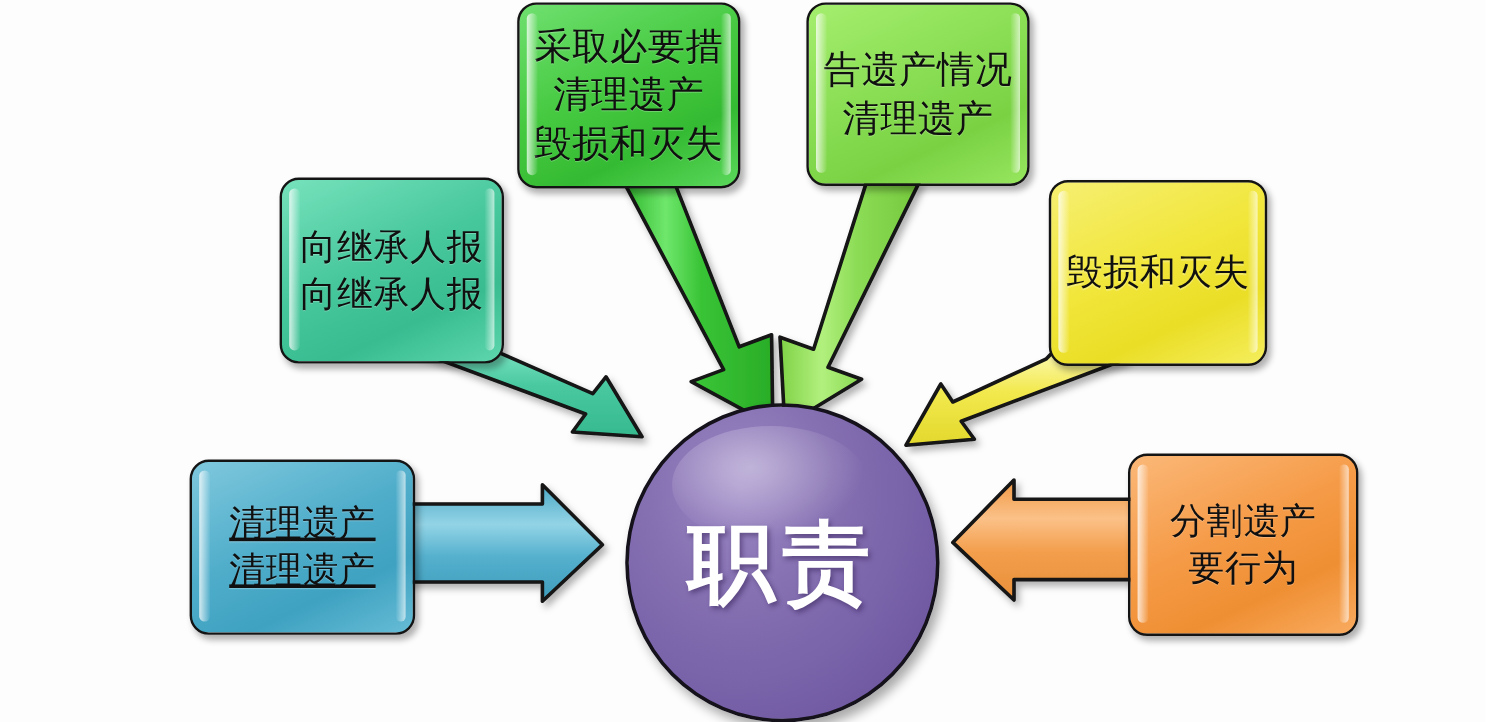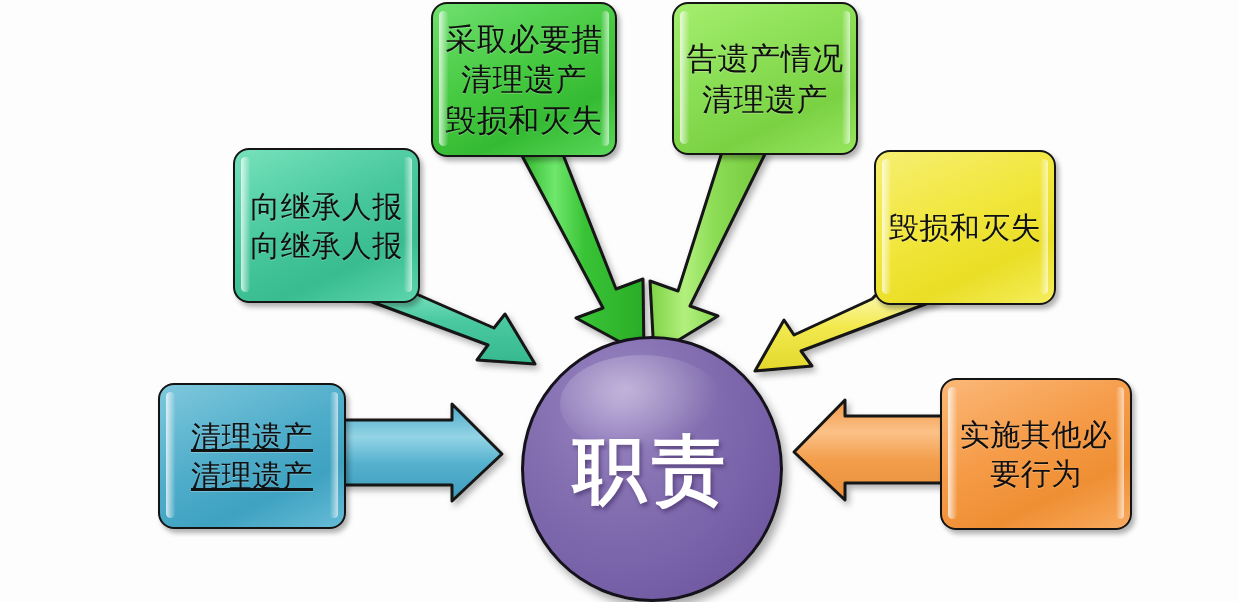--- a/index.html
+++ b/index.html
@@ -241,21 +241,21 @@
 
   <div class="node" id="node-blue">
     <span class="label">
         <span style="display:block">清理遗产</span>
         <span style="display:block">清理遗产</span>
       </span>
   </div>
 
   <div class="node" id="node-orange">
     <span class="label">
-        <span style="display:block">实施其他必</span>
+        <span style="display:block">分割遗产</span>
         <span style="display:block">要行为</span>
       </span>
   </div>
 
   <div id="node-center">
     <span class="center-gloss"></span>
     <span class="center-label">职责</span>
   </div>
 
 </div>

